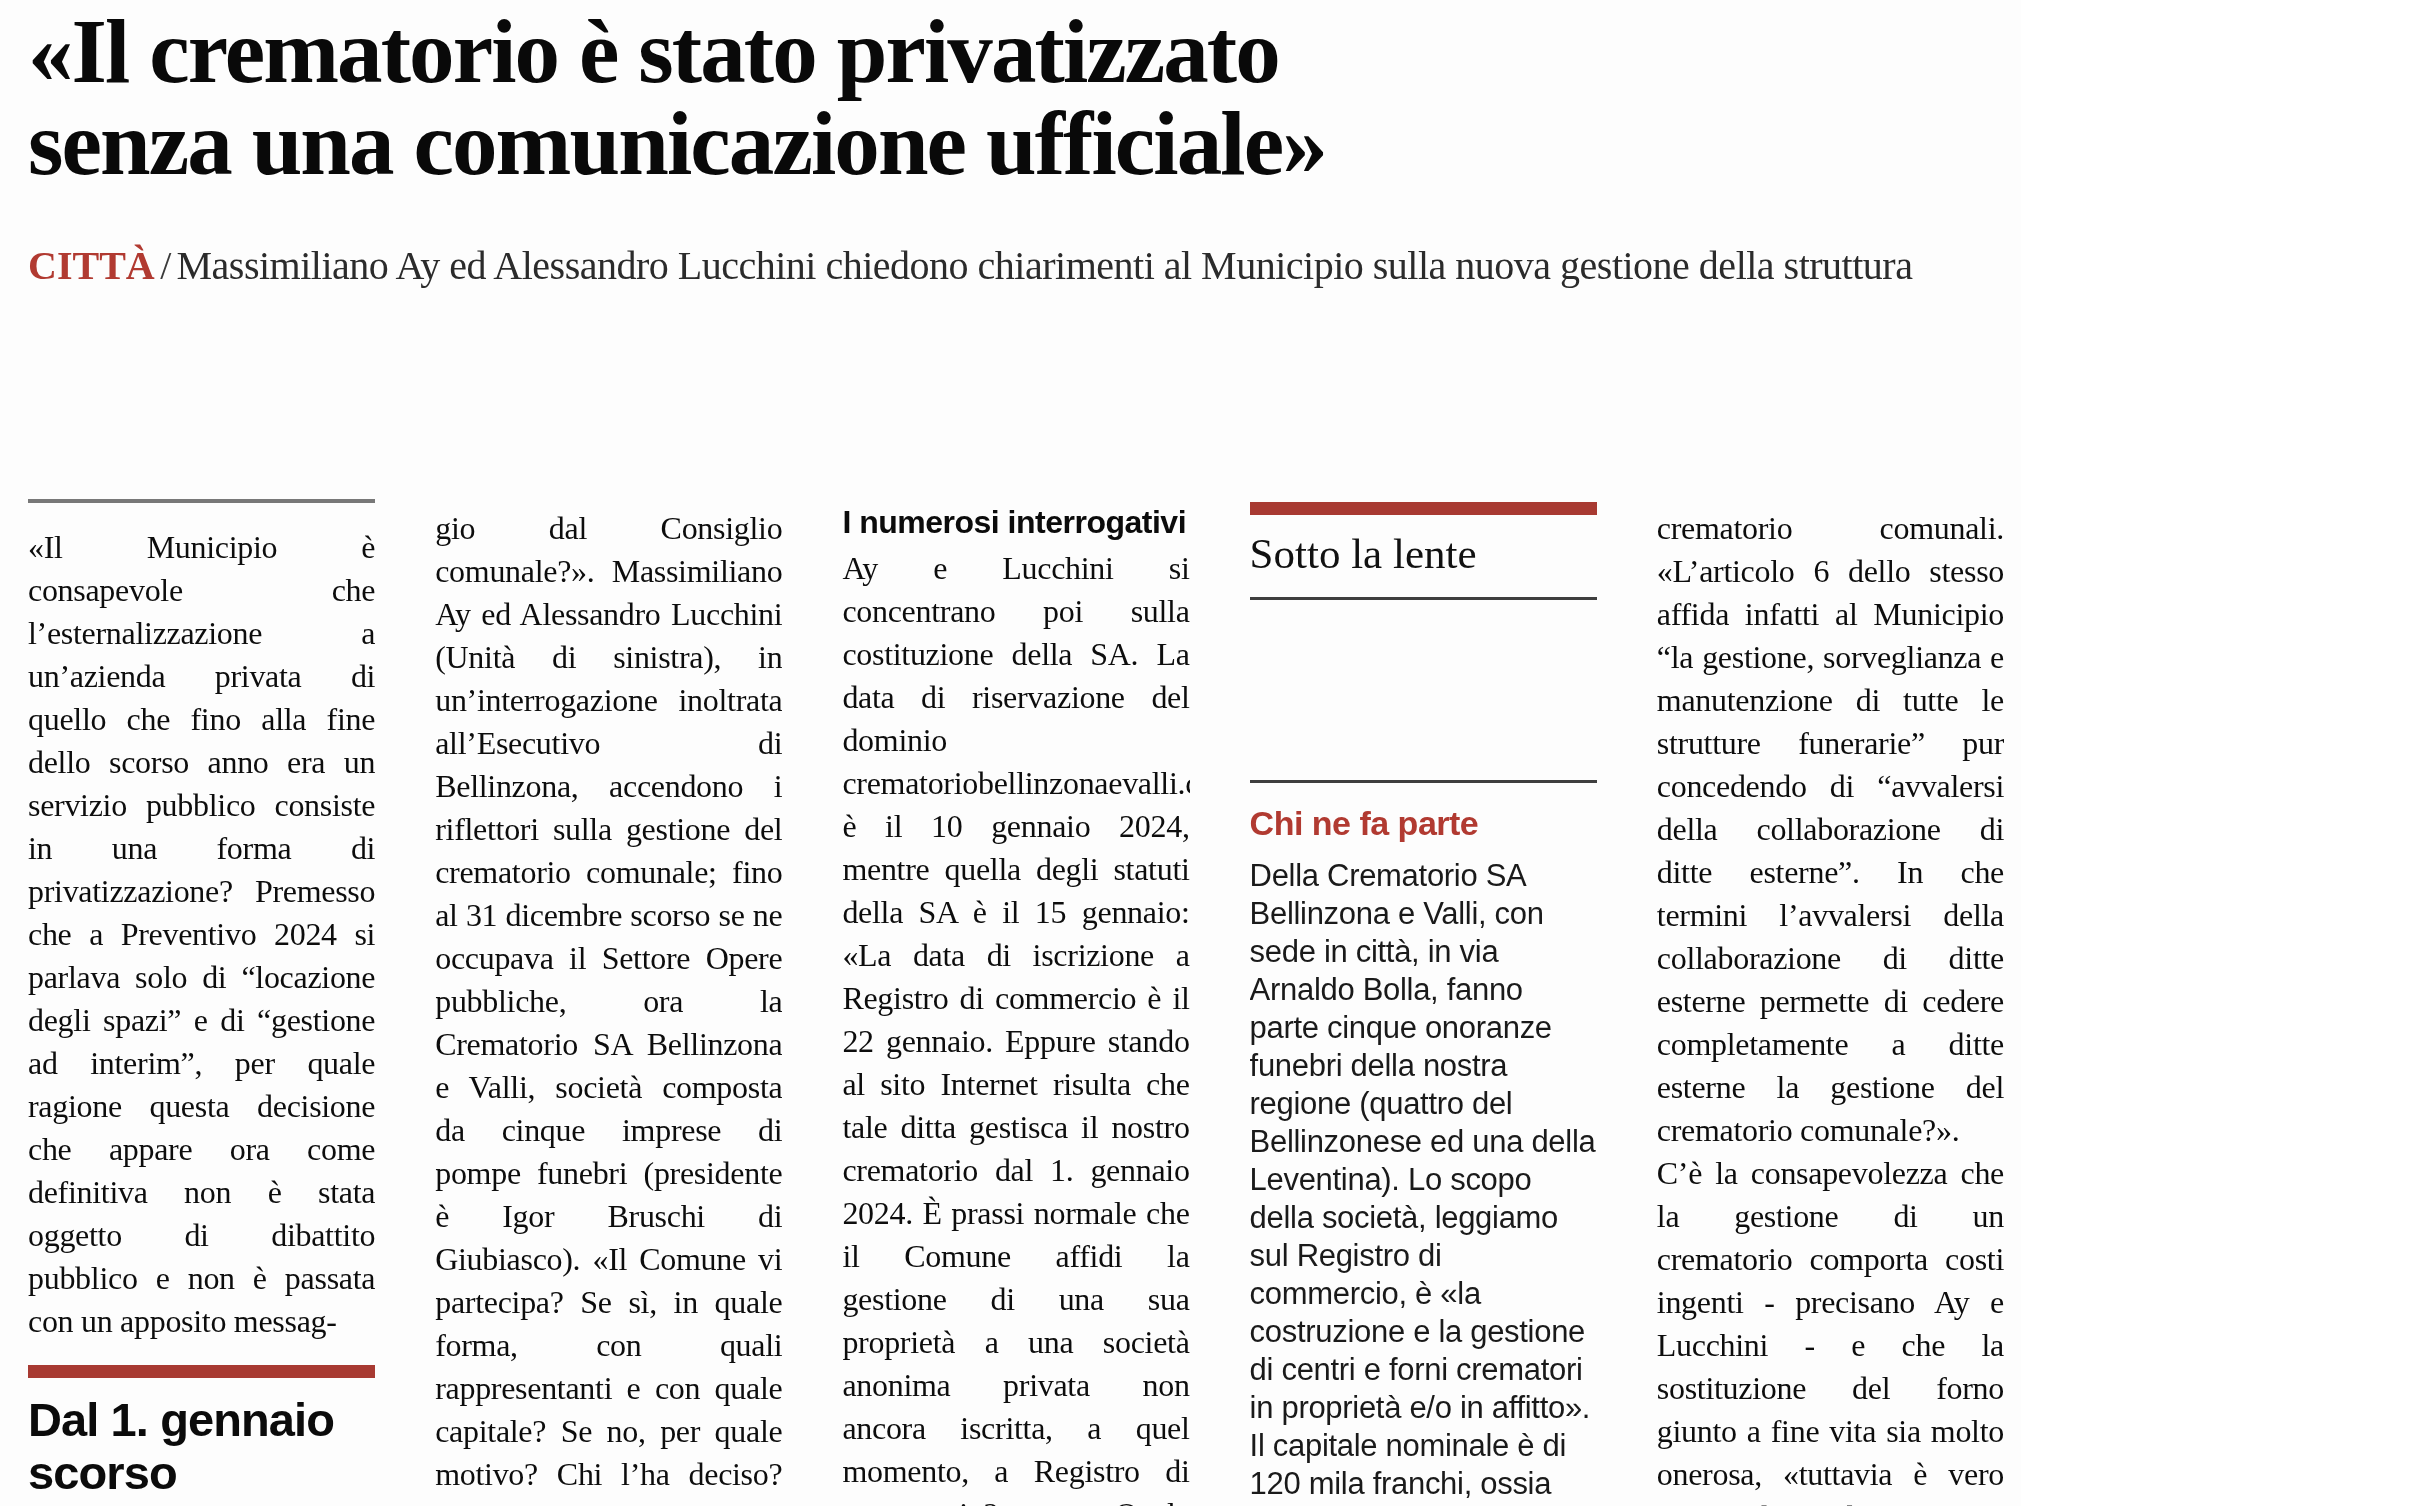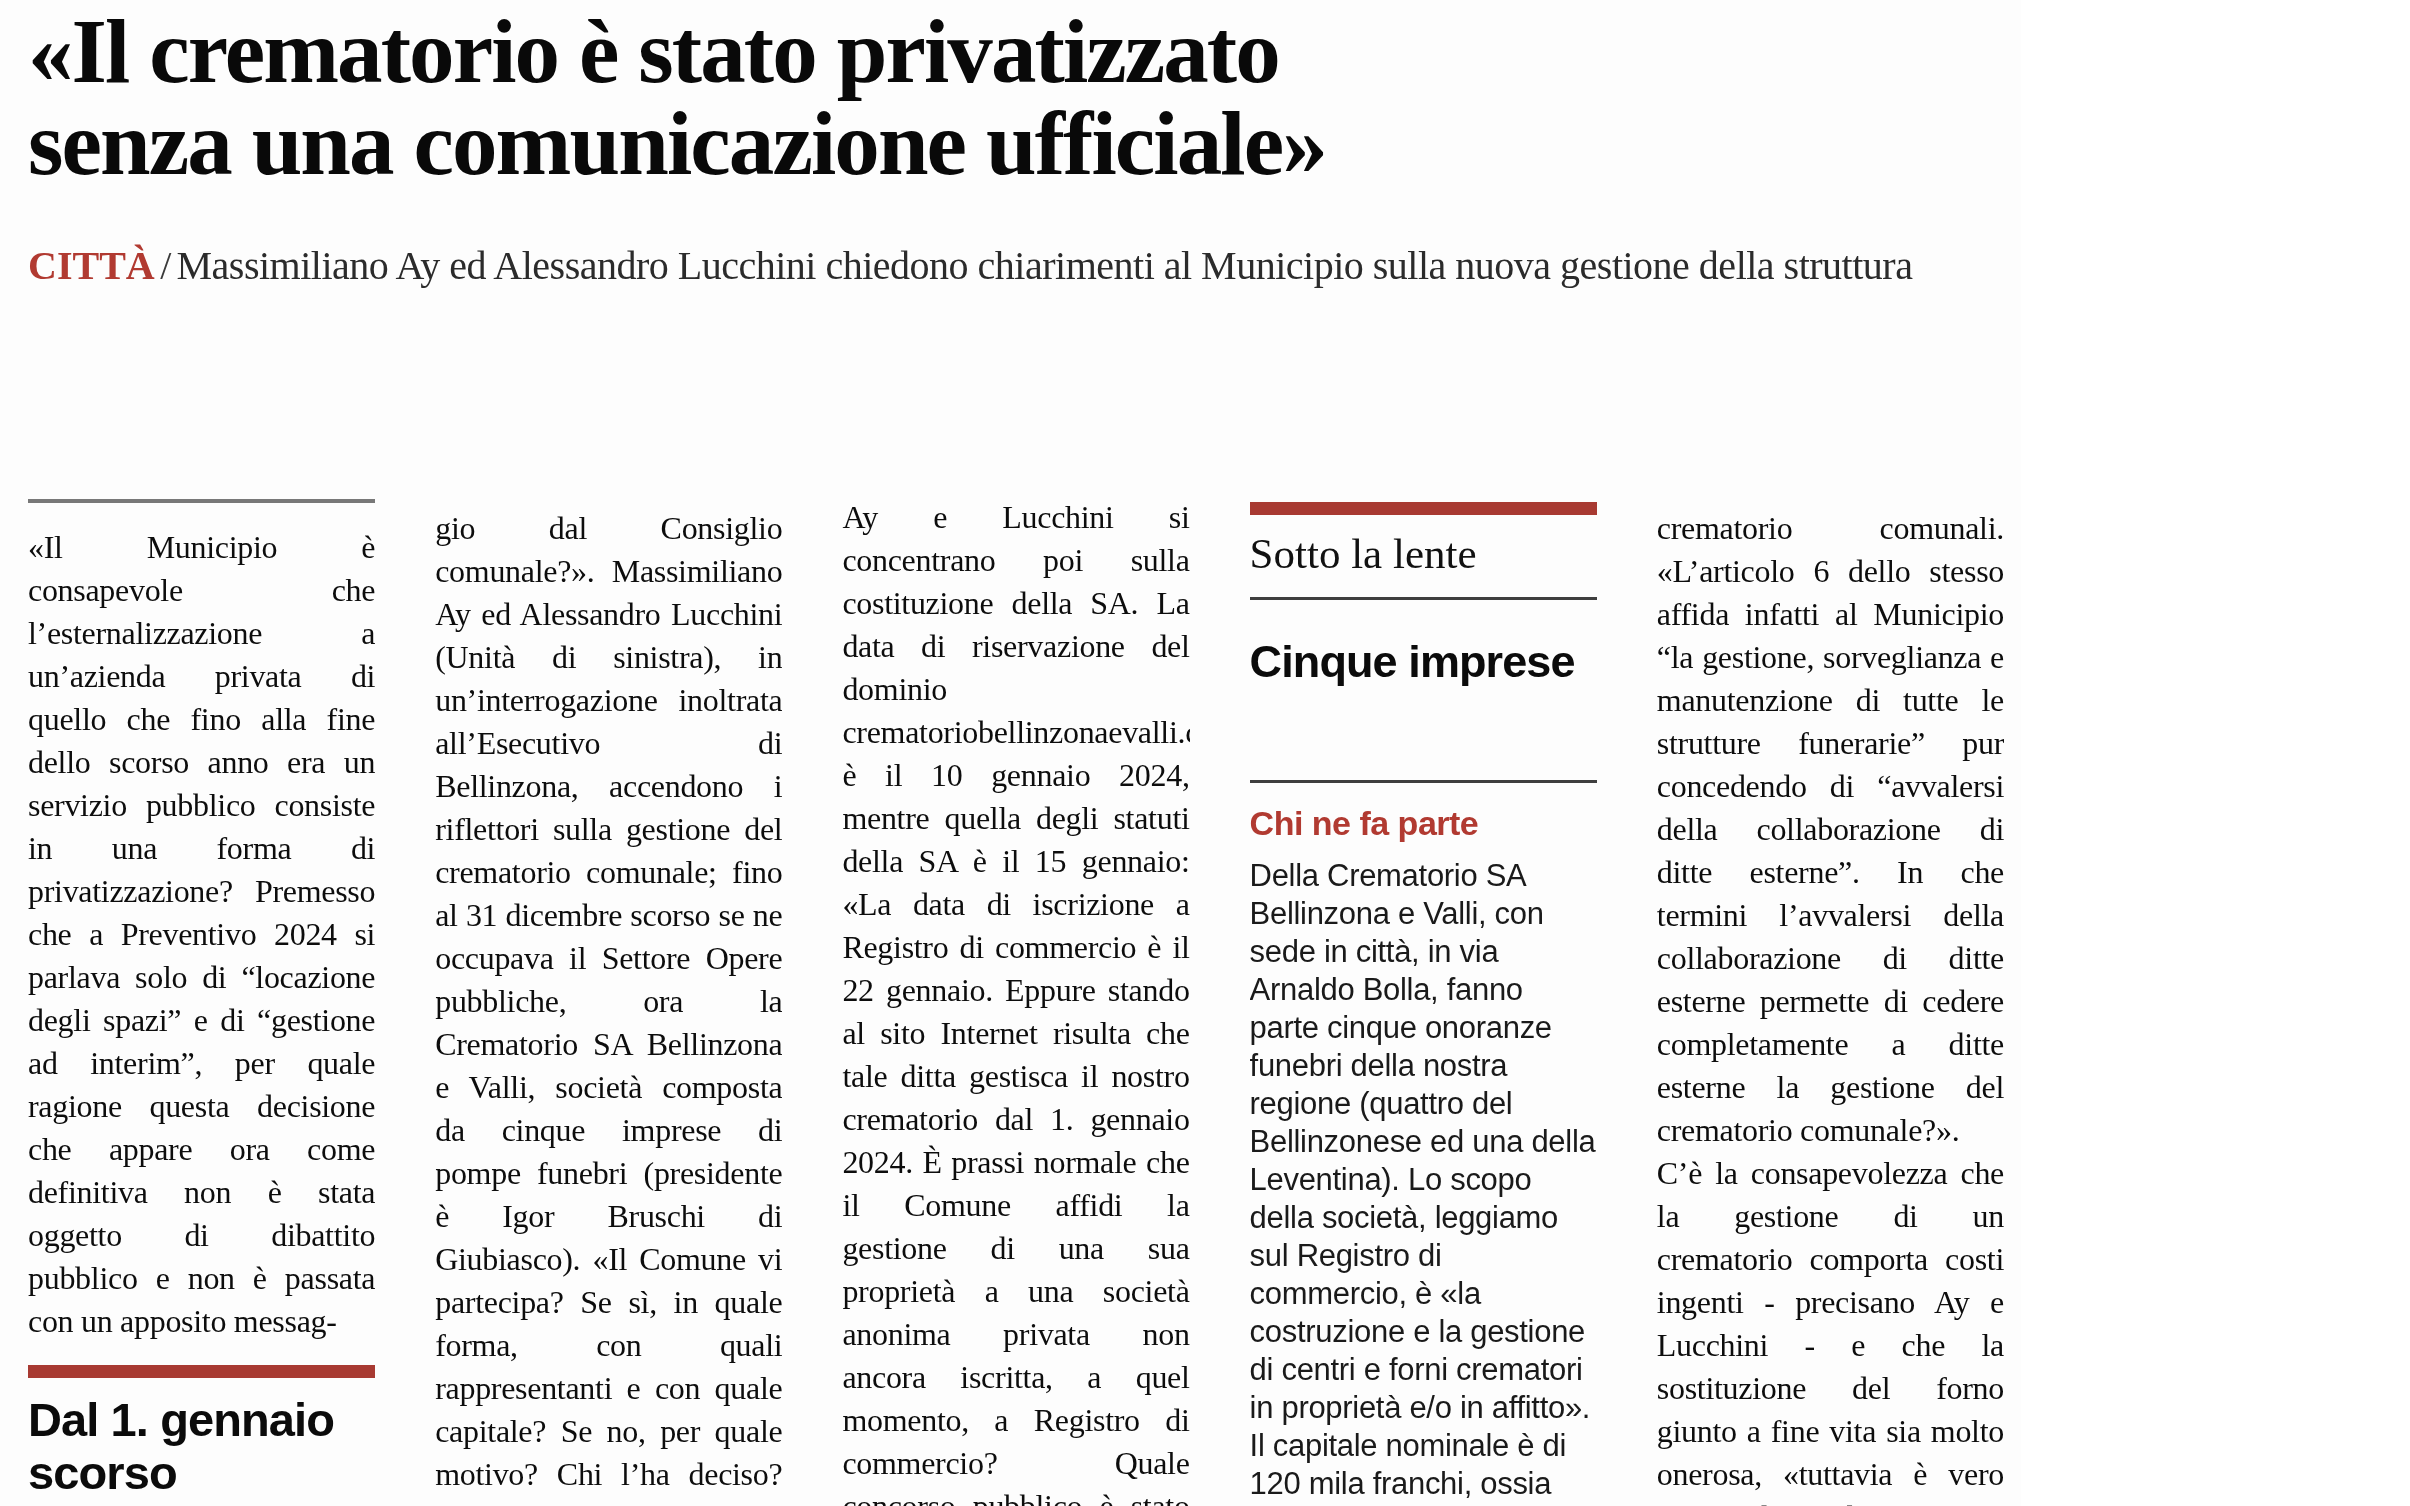--- a/index.html
+++ b/index.html
@@ -162,29 +162,30 @@
         <div>ad occuparsene</div>
         <div>con sede nella capitale</div>
       </div>
     </div>
 
     <div class="col col2">
       <p class="body" lang="it">gio dal Consiglio comunale?». Massimiliano Ay ed Alessandro Lucchini (Unità di sinistra), in un’interrogazione inoltrata all’Esecutivo di Bellinzona, accendono i riflettori sulla gestione del crematorio comunale; fino al 31 dicembre scorso se ne occupava il Settore Opere pubbliche, ora la Crematorio SA Bellinzona e Valli, società composta da cinque imprese di pompe funebri (presidente è Igor Bruschi di Giubiasco). «Il Comune vi partecipa? Se sì, in quale forma, con quali rappresentanti e con quale capitale? Se no, per quale motivo? Chi l’ha deciso? Come viene regolata la relazione fra il Comune e la SA: a quanto ammonta l’affitto? È prevista una futura vendita degli spazi comunali? Se sì, a che prezzo? Si tratta di una gestione ad interim o è una scelta definitiva?», domandano.</p>
     </div>
 
     <div class="col col3">
+      <h4 class="col3-head">I numerosi interrogativi</h4>
       <p class="body" lang="it">Ay e Lucchini si concentrano poi sulla costituzione della SA. La data di riservazione del dominio crematoriobellinzonaevalli.ch è il 10 gennaio 2024, mentre quella degli statuti della SA è il 15 gennaio: «La data di iscrizione a Registro di commercio è il 22 gennaio. Eppure stando al sito Internet risulta che tale ditta gestisca il nostro crematorio dal 1. gennaio 2024. È prassi normale che il Comune affidi la gestione di una sua proprietà a una società anonima privata non ancora iscritta, a quel momento, a Registro di commercio? Quale concorso pubblico è stato aperto per la concessione della gestione del crematorio comunale?». I due consiglieri comunali, inoltre, ricordano che sempre stando al Preventivo si parlava di una modifica del Regolamento dei cimiteri e del</p>
     </div>
 
     <div class="col box">
       <div class="redbar"></div>
       <div class="eyebrow">Sotto la lente</div>
       <div class="rule r1"></div>
       <h2 class="box-title">
-        <span>Cinque imprese</span><br>
+        <br>
       </h2>
       <div class="rule r2"></div>
       <h5 class="box-sub">Chi ne fa parte</h5>
       <p class="box-body" lang="it">Della Crematorio SA Bellinzona e Valli, con sede in città, in via Arnaldo Bolla, fanno parte cinque onoranze funebri della nostra regione (quattro del Bellinzonese ed una della Leventina). Lo scopo della società, leggiamo sul Registro di commercio, è «la costruzione e la gestione di centri e forni crematori in proprietà e/o in affitto». Il capitale nominale è di 120 mila franchi, ossia 120 azioni nominative da mille franchi. La società anonima è stata costituita il 15 gennaio scorso.</p>
     </div>
 
     <div class="col col5">
       <p class="body" lang="it">crematorio comunali. «L’articolo 6 dello stesso affida infatti al Municipio “la gestione, sorveglianza e manutenzione di tutte le strutture funerarie” pur concedendo di “avvalersi della collaborazione di ditte esterne”. In che termini l’avvalersi della collaborazione di ditte esterne permette di cedere completamente a ditte esterne la gestione del crematorio comunale?».</p>
       <p class="body" lang="it"><span>C’è la consapevolezza che la gestione di un crematorio comporta costi ingenti - precisano Ay e Lucchini - e che la sostituzione del forno giunto a fine vita sia molto onerosa, «tuttavia è vero che la domanda in questo particolare e delicato ambito è in crescita: di fronte all’incremento del numero di cremazioni per quale motivo il Comune non ha voluto mantenere al suo interno questo settore?». </span></p>
     </div>

